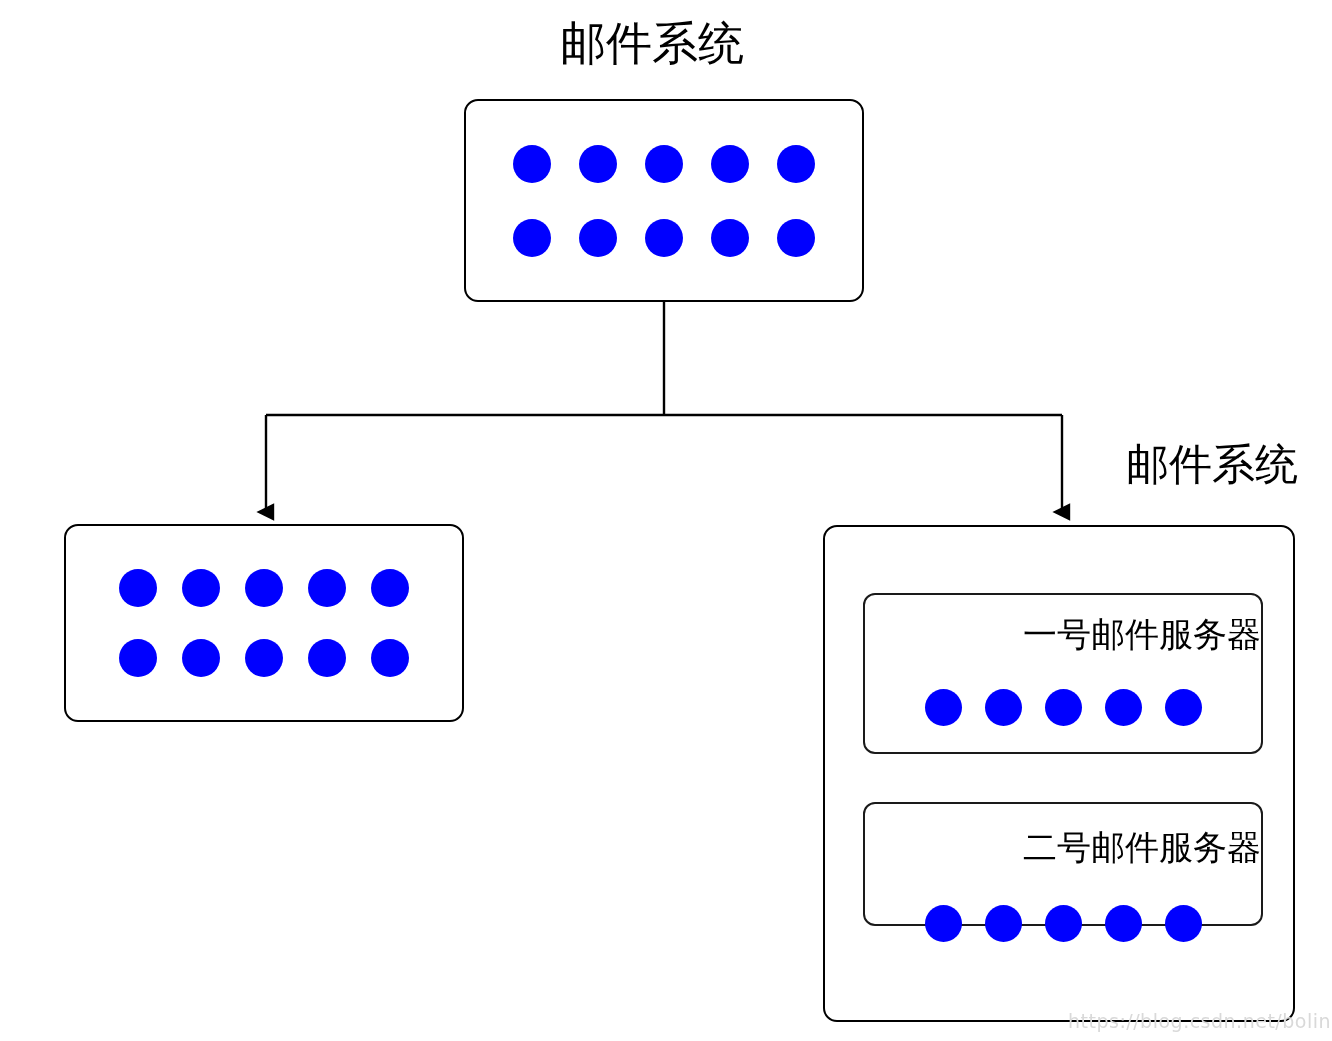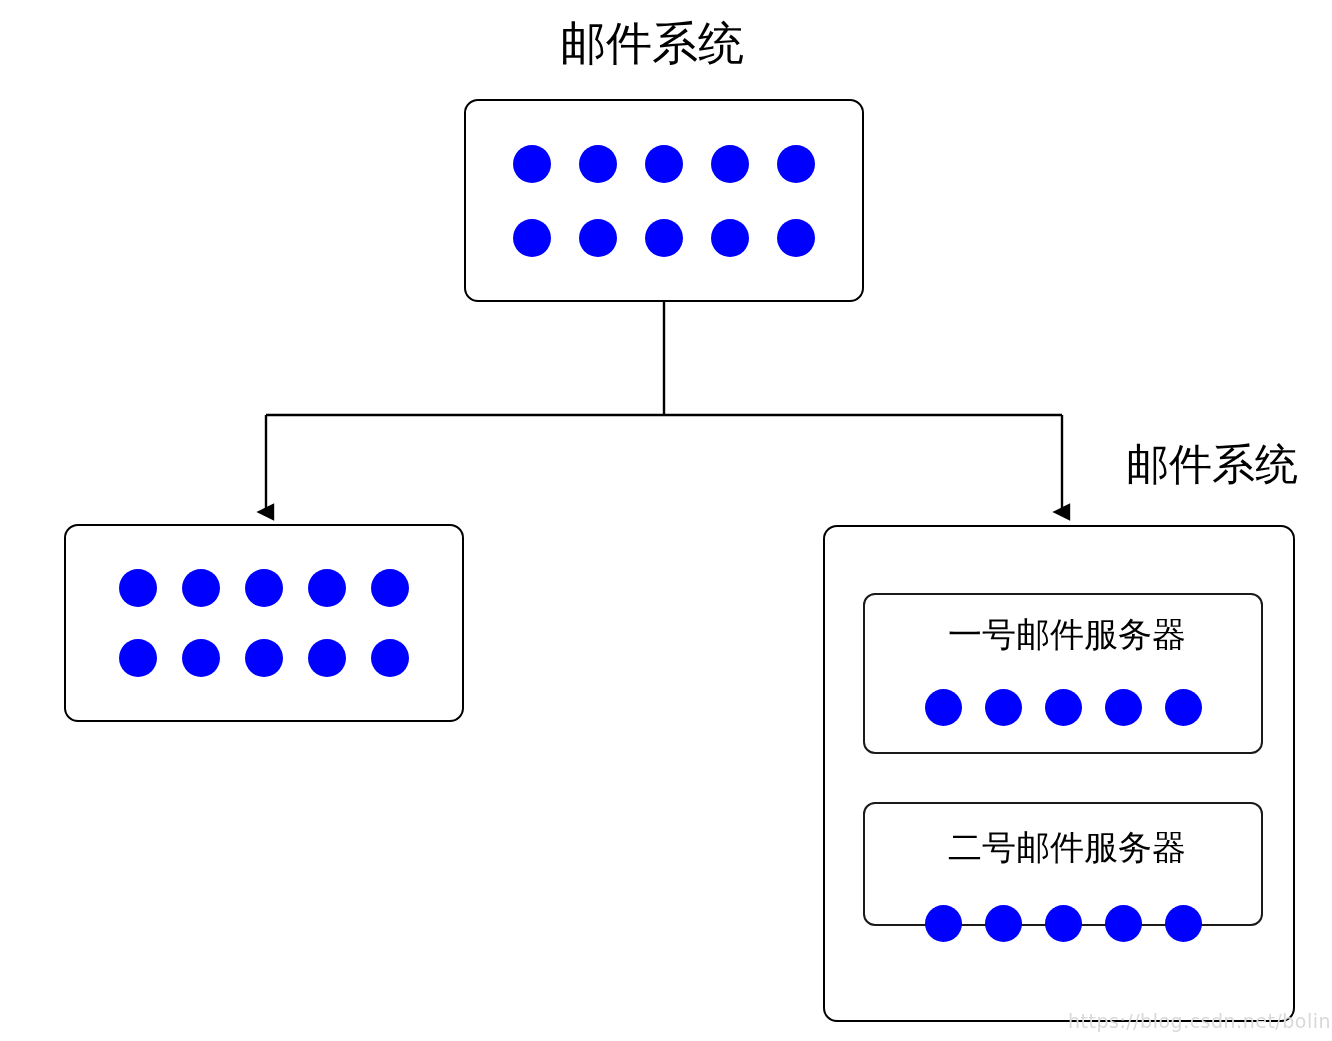--- a/index.html
+++ b/index.html
@@ -50,21 +50,21 @@
   .title-label {
     font-size: 46px;
   }
   .side-label {
     font-size: 43px;
   }
   .box-title {
     position: absolute;
     left: 8px;
     right: 0;
-    text-align: center;
+    text-align: right;
     font-size: 34px;
     color: #000000;
     white-space: nowrap;
     line-height: 1;
   }
   .dot-grid {
     position: absolute;
     display: flex;
     flex-direction: column;
     justify-content: center;

